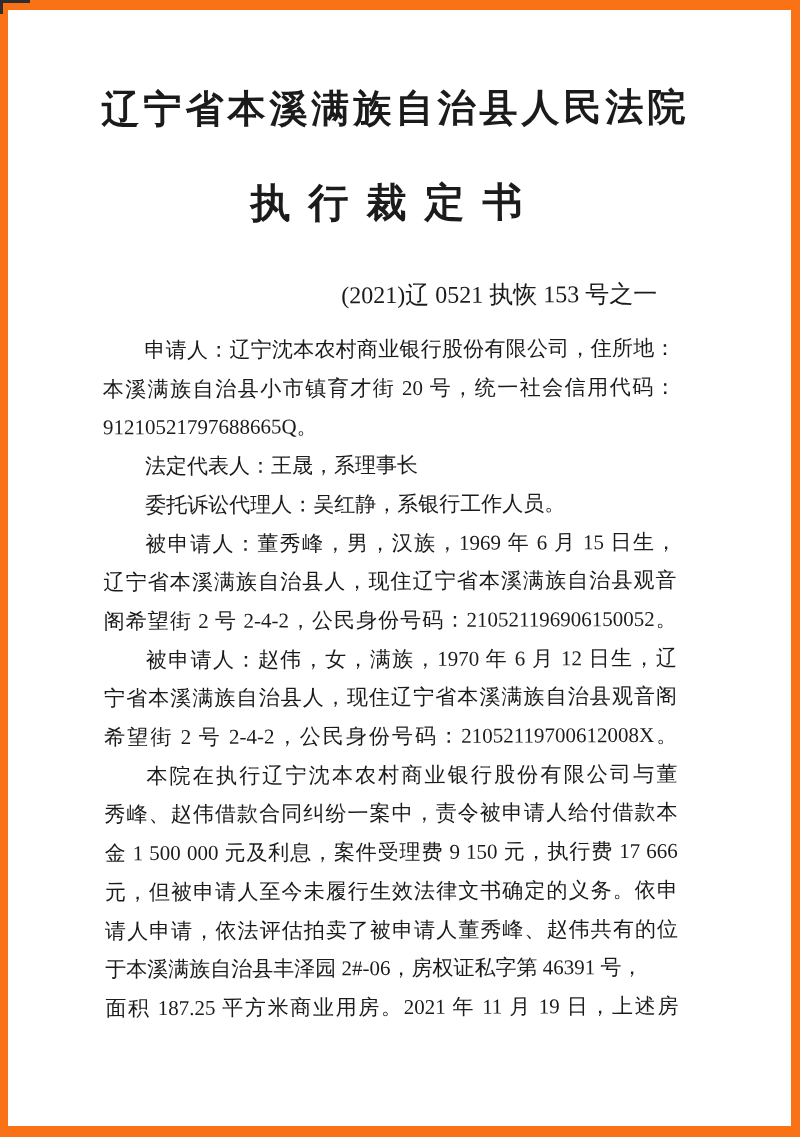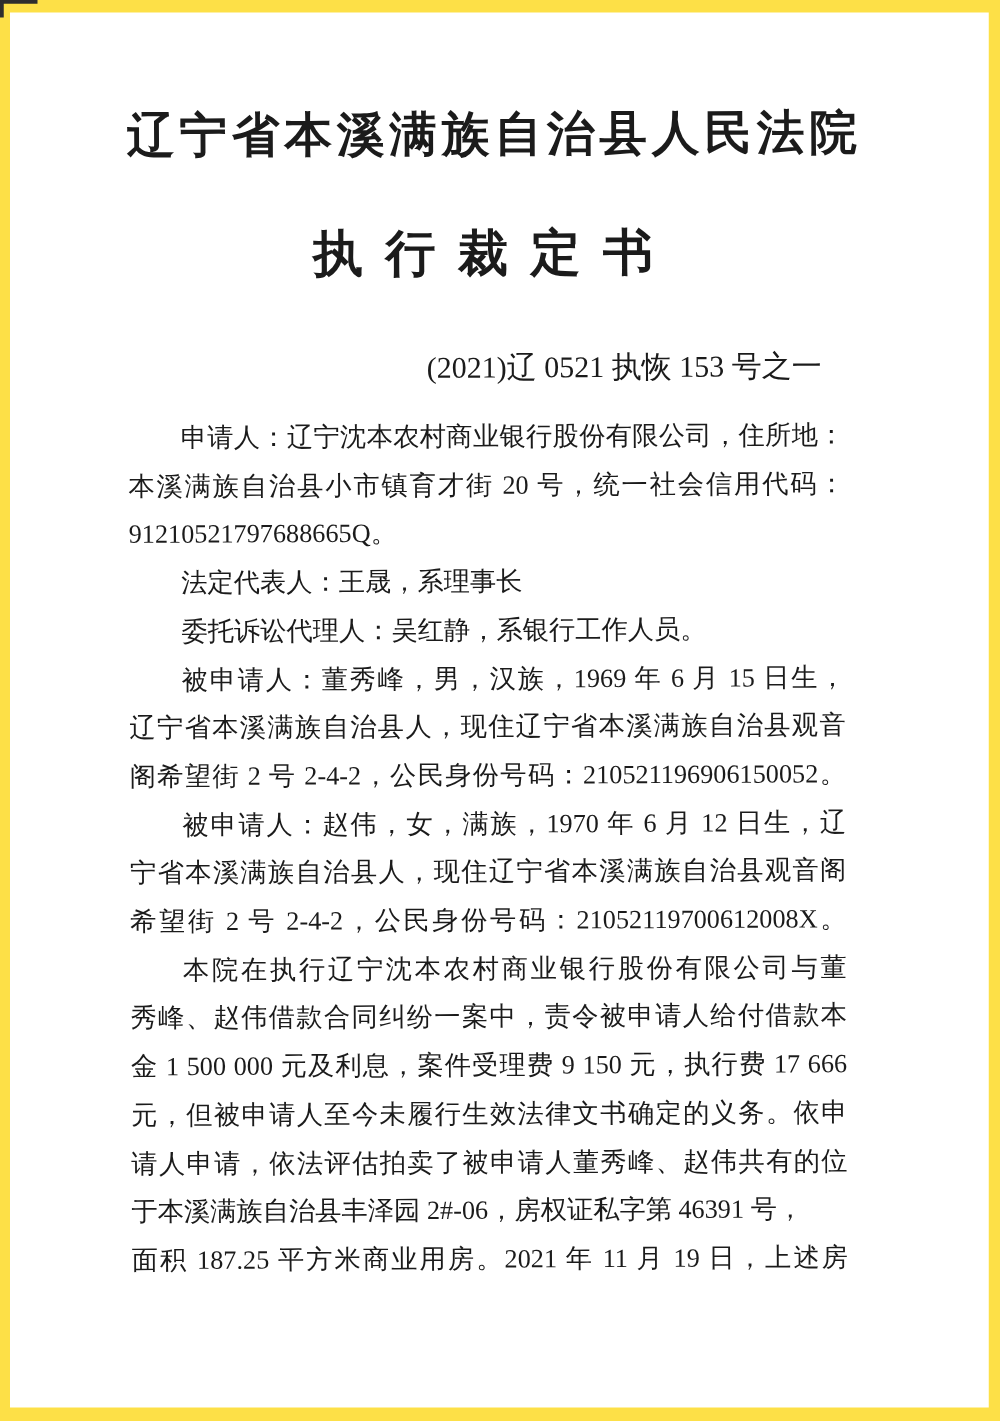--- a/index.html
+++ b/index.html
@@ -2,21 +2,21 @@
 <html><head>
 <meta charset="utf-8">
 <style>
   * { margin: 0; padding: 0; box-sizing: border-box; }
   html, body {
     width: 800px; height: 1137px;
     background: #f0f0f0;
     font-family: "Liberation Serif", serif;
     overflow: hidden;
   }
-  .viewport { position: relative; width: 800px; height: 1137px; background: #fde047; }
+  .viewport { position: relative; width: 800px; height: 1137px; background: #f97316; }
   .page {
     position: absolute; left: 8px; top: 10px;
     width: 783px; height: 1116px;
     background: #ffffff;
   }
   .scan-corner-top {
     position: absolute; left: 0; top: 0; width: 30px; height: 3px;
     background: #2e2e2e; z-index: 5;
   }
   .scan-corner-left {

